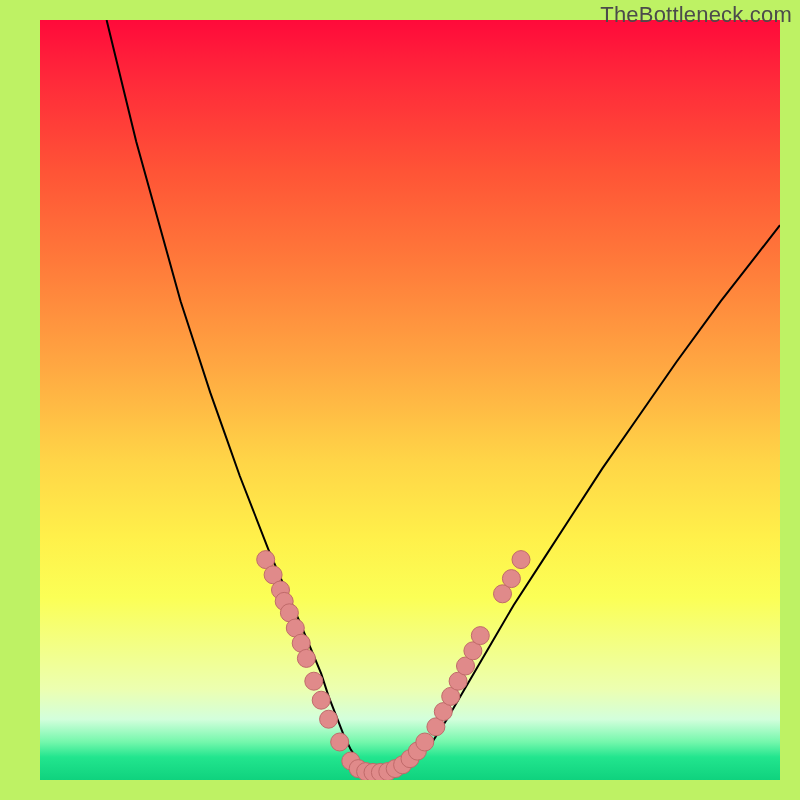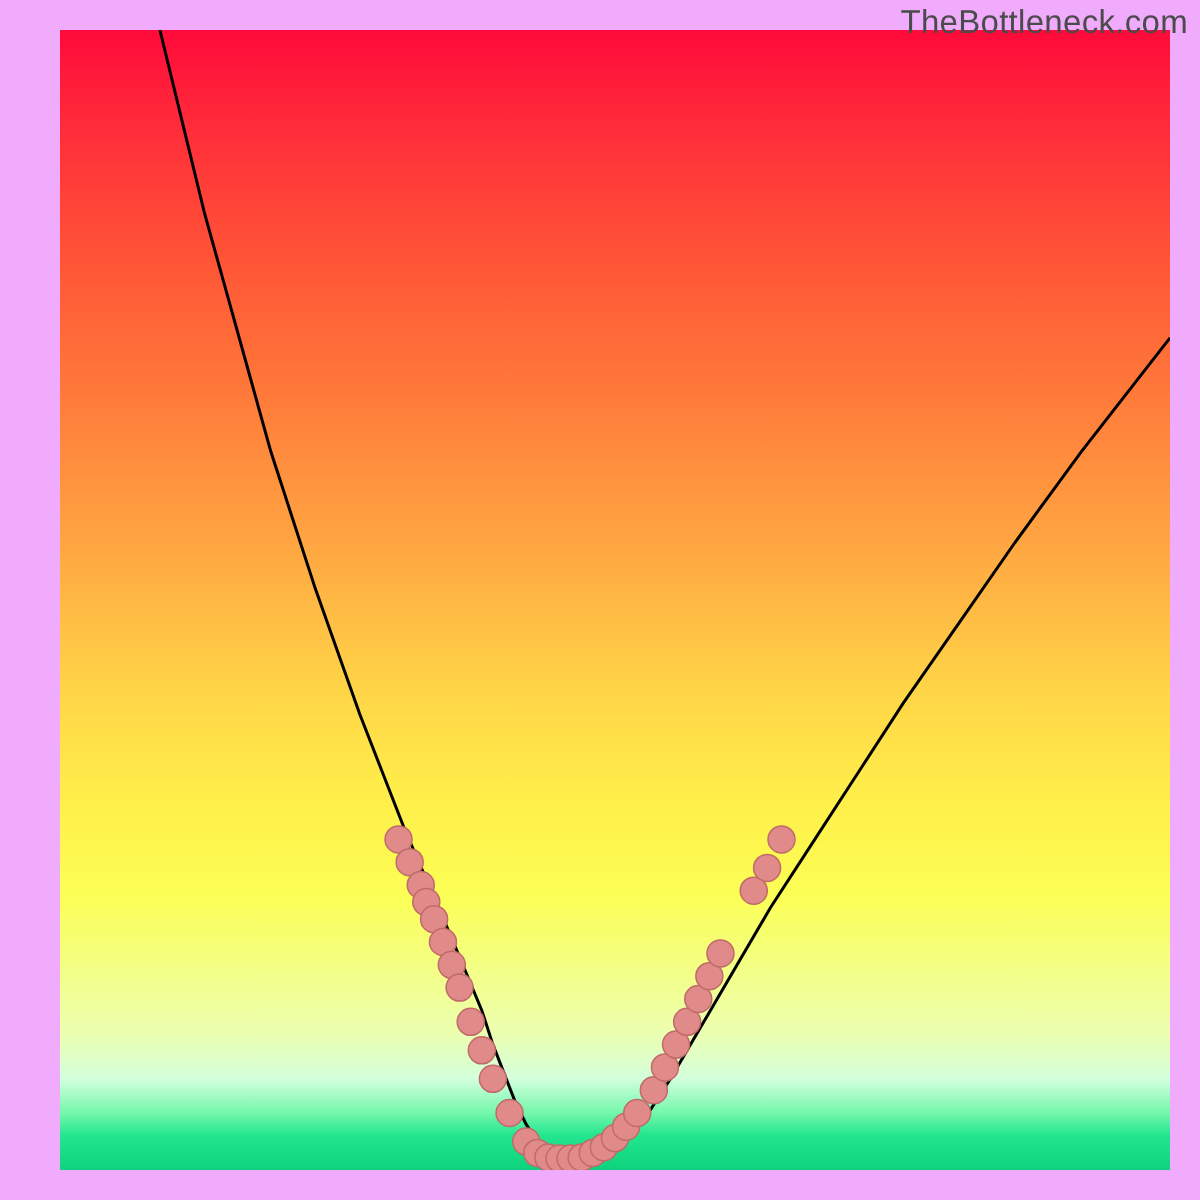--- a/index.html
+++ b/index.html
@@ -10,21 +10,21 @@
     background: #000;
     overflow: hidden;
     font-family: Arial, Helvetica, sans-serif;
   }
   .frame {
     position: absolute;
     left: 0;
     top: 0;
     width: 800px;
     height: 800px;
-    background: #f0abfc;
+    background: #bef264;
   }
   .plot {
     position: absolute;
     left: 40px;
     top: 20px;
     width: 740px;
     height: 760px;
     background: linear-gradient(
       to bottom,
       #ff0a3a 0%,

